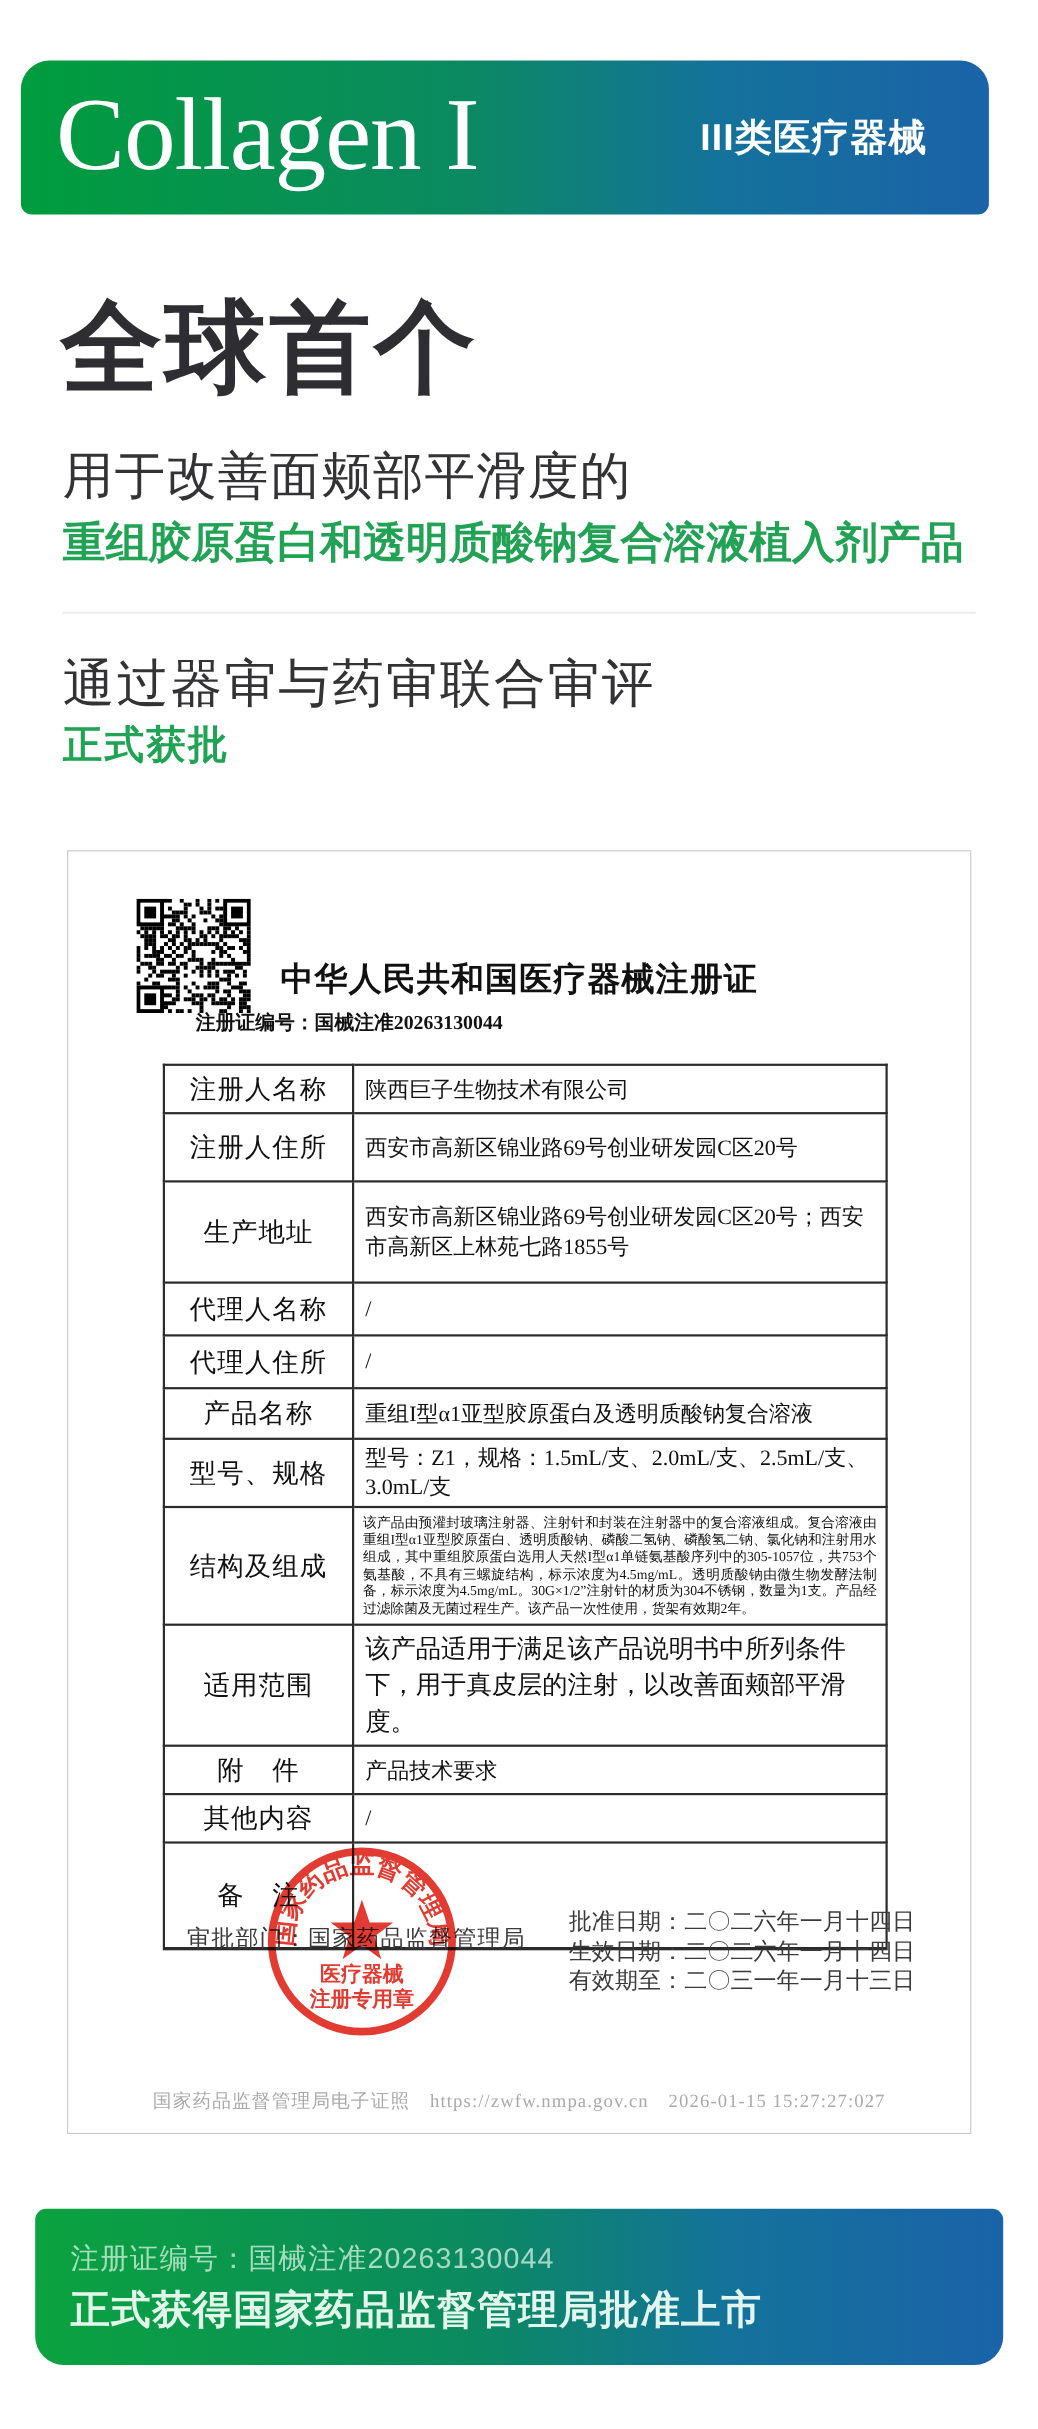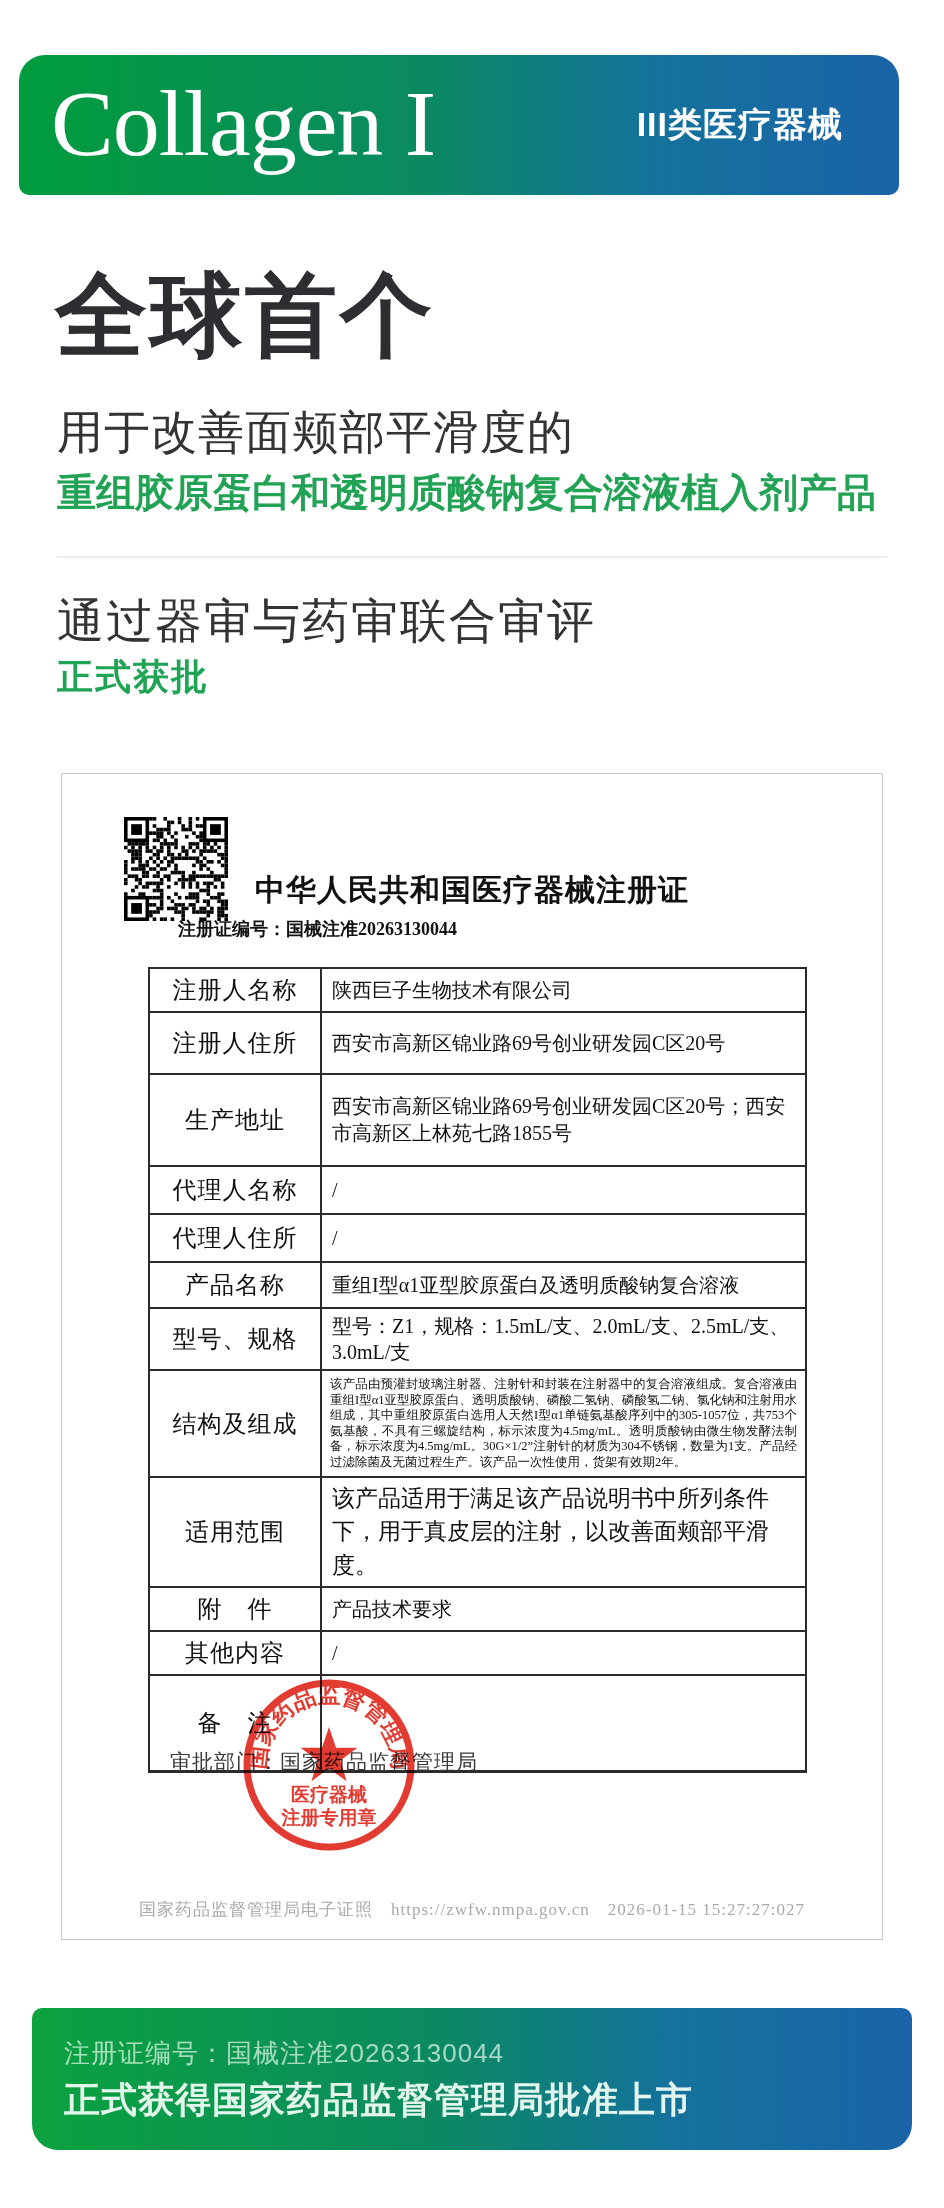--- a/index.html
+++ b/index.html
@@ -474,20 +474,25 @@
           </tr>
         <tr class="r12">
           <td class="lbl">备　注</td>
           <td class="val"></td>
           </tr>
       </tbody>
     </table>
 
     <div class="approval-dept">审批部门：国家药品监督管理局</div>
 
+    <div class="dates">
+      <div><span>批准日期：</span><span>二〇二六年一月十四日</span></div>
+      <div><span>生效日期：</span><span>二〇二六年一月十四日</span></div>
+      <div><span>有效期至：</span><span>二〇三一年一月十三日</span></div>
+    </div>
 
     <svg class="stamp" viewBox="0 0 180 180">
       <circle cx="90" cy="90" r="82" fill="none" stroke="#e02b20" stroke-width="7"></circle>
       <path id="arcPath" d="M 45.2 134.4 A 63 63 0 1 1 134.8 134.4" fill="none"></path>
       <text font-size="23" font-weight="bold" fill="#e02b20" font-family="'Liberation Sans','DejaVu Sans',sans-serif">
         <textPath href="#arcPath" startOffset="50%" text-anchor="middle">国家药品监督管理局</textPath>
       </text>
       <path fill="#e02b20" transform="translate(90,82) scale(1.15)" d="M0,-26 L6.11,-8.03 L24.73,-8.03 L9.89,3.07 L15.28,21.03 L0,10 L-15.28,21.03 L-9.89,3.07 L-24.73,-8.03 L-6.11,-8.03 Z"></path>
       <text x="90" y="126" text-anchor="middle" font-size="19" font-weight="bold" fill="#e02b20" font-family="'Liberation Sans','DejaVu Sans',sans-serif">医疗器械</text>
       <text x="90" y="149" text-anchor="middle" font-size="19" font-weight="bold" fill="#e02b20" font-family="'Liberation Sans','DejaVu Sans',sans-serif">注册专用章</text>

